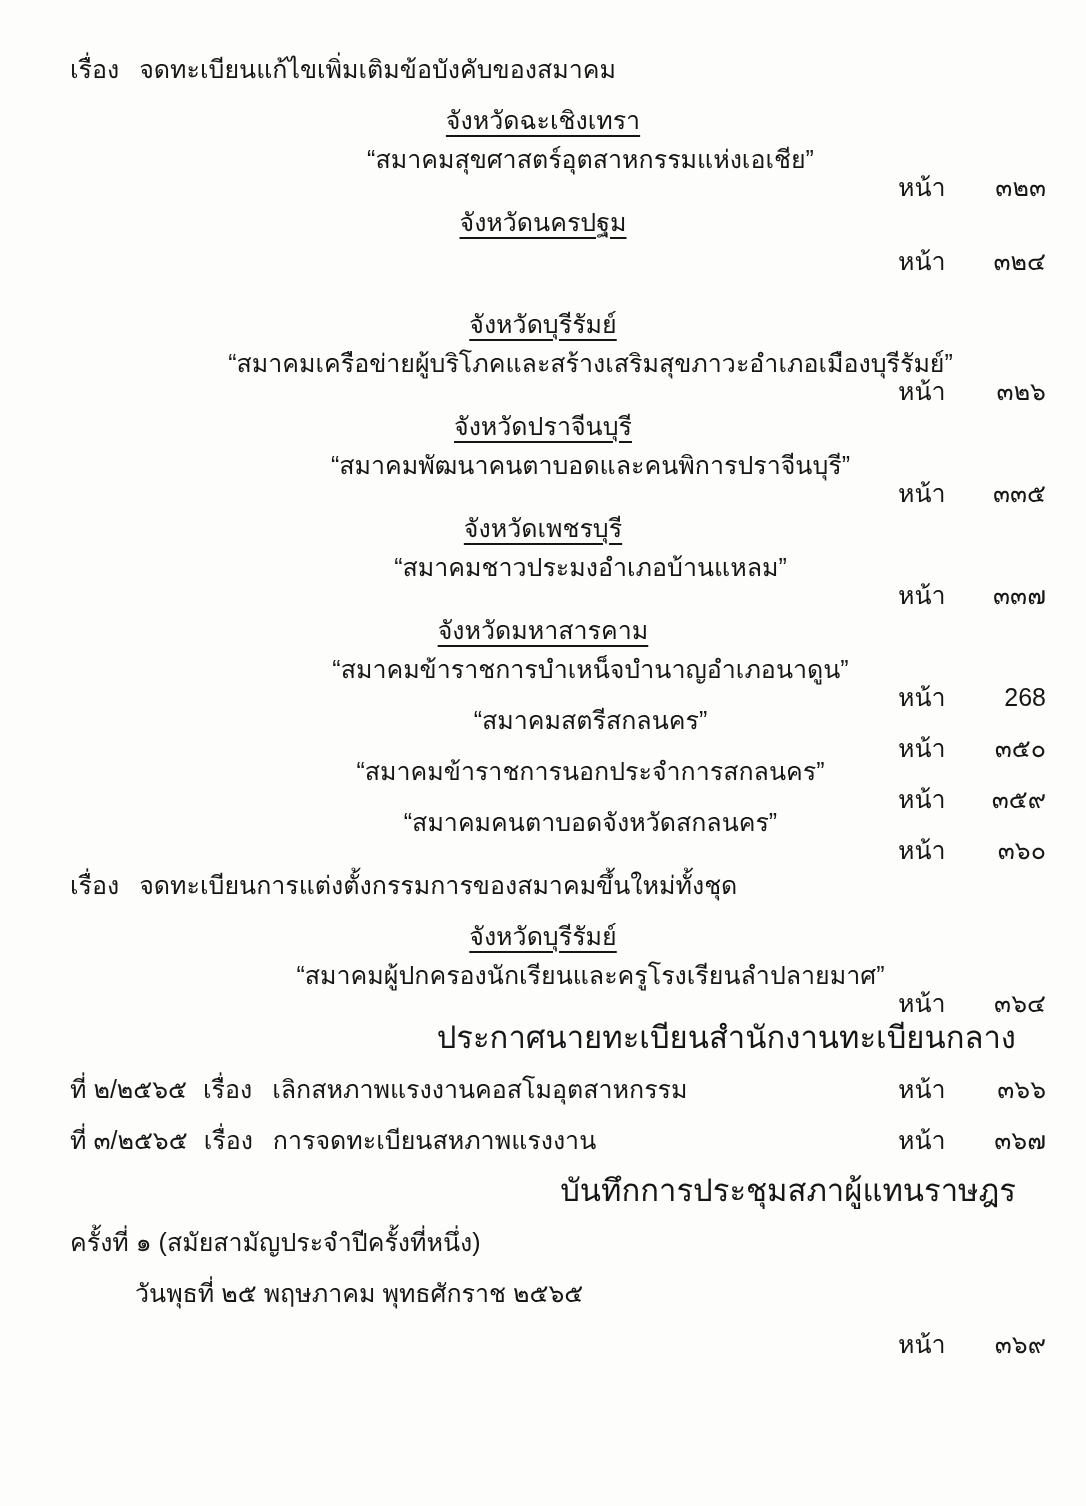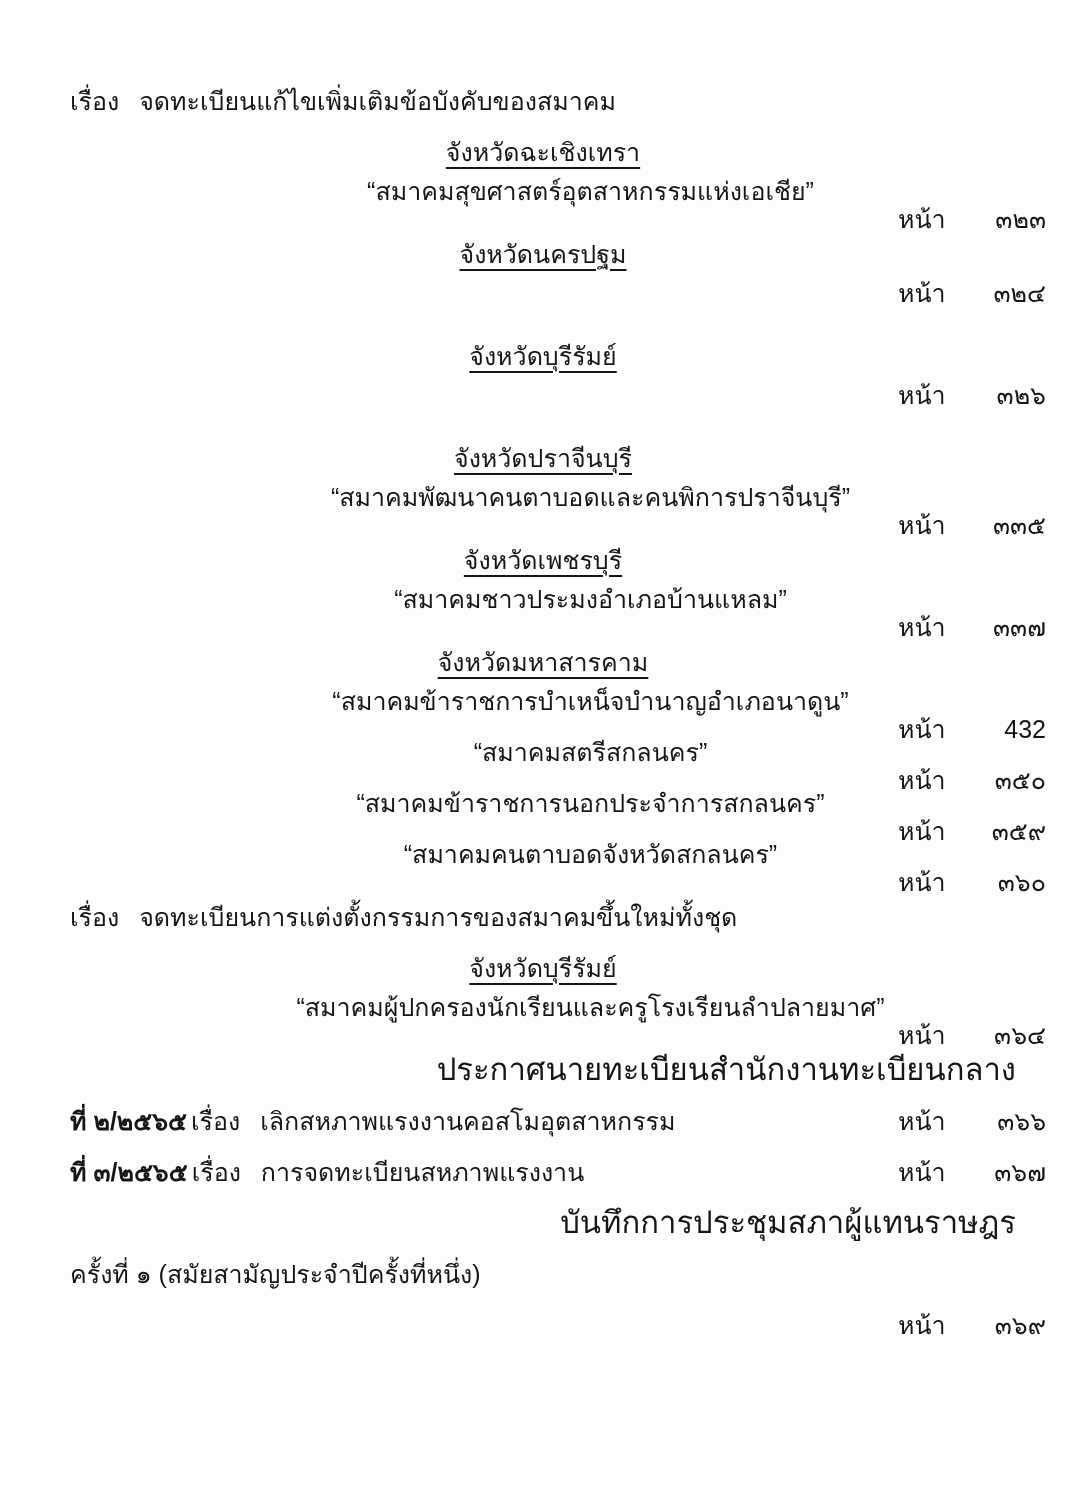--- a/index.html
+++ b/index.html
@@ -6,21 +6,21 @@
   body {
     width: 1086px; height: 1506px;
     background: #fdfdfc;
     color: #161616;
     font-family: "Liberation Sans", "DejaVu Sans", sans-serif;
     overflow: hidden;
   }
   .page {
     box-sizing: border-box;
     width: 1086px; height: 1506px;
-    padding: 76px 40px 20px 70px;
+    padding: 44px 40px 20px 70px;
     background: #fdfdfc;
   }
   .row {
     height: 51px;
     display: flex;
     align-items: center;
     font-size: 25px;
     line-height: 1.1;
     white-space: nowrap;
   }
@@ -34,21 +34,21 @@
     text-underline-offset: 6px;
   }
   .row.heading { font-size: 31px; justify-content: flex-end; }
   .pageref {
     margin-left: auto;
     width: 148px;
     display: flex;
     justify-content: space-between;
     flex: 0 0 auto;
   }
-  .num { margin-right: 4px; font-weight: bold; }
+  .num { margin-right: 16px; }
 </style>
 </head>
 <body>
 
 <div class="page">
 
   <div class="row subject">
     <span class="lbl">เรื่อง</span>
     <span>จดทะเบียนแก้ไขเพิ่มเติมข้อบังคับของสมาคม</span>
   </div>
@@ -74,20 +74,21 @@
       <span>หน้า</span>
       <span>๓๒๔</span>
     </span>
   </div>
 
   <div class="row province">
     <span class="prov">จังหวัดบุรีรัมย์</span>
   </div>
 
   <div class="row entry">
+    <span>“สมาคมเครือข่ายผู้บริโภคและสร้างเสริมสุขภาวะอำเภอเมืองบุรีรัมย์”</span>
     <span class="pageref">
       <span>หน้า</span>
       <span>๓๒๖</span>
     </span>
   </div>
 
   <div class="row province">
     <span class="prov">จังหวัดปราจีนบุรี</span>
   </div>
 
@@ -112,21 +113,21 @@
   </div>
 
   <div class="row province">
     <span class="prov">จังหวัดมหาสารคาม</span>
   </div>
 
   <div class="row entry">
     <span>“สมาคมข้าราชการบำเหน็จบำนาญอำเภอนาดูน”</span>
     <span class="pageref">
       <span>หน้า</span>
-      <span>432</span>
+      <span>268</span>
     </span>
   </div>
 
 
   <div class="row entry">
     <span>“สมาคมสตรีสกลนคร”</span>
     <span class="pageref">
       <span>หน้า</span>
       <span>๓๕๐</span>
     </span>
@@ -190,21 +191,24 @@
   </div>
 
   <div class="row heading">
     <span>บันทึกการประชุมสภาผู้แทนราษฎร</span>
   </div>
 
   <div class="row plain">
     <span>ครั้งที่ ๑ (สมัยสามัญประจำปีครั้งที่หนึ่ง)</span>
   </div>
 
-
   <div class="row indent">
+    <span>วันพุธที่ ๒๕ พฤษภาคม พุทธศักราช ๒๕๖๕</span>
+  </div>
+
+  <div class="row indent">
     <span class="pageref">
       <span>หน้า</span>
       <span>๓๖๙</span>
     </span>
   </div>
 
 </div>
 
 </body></html>

